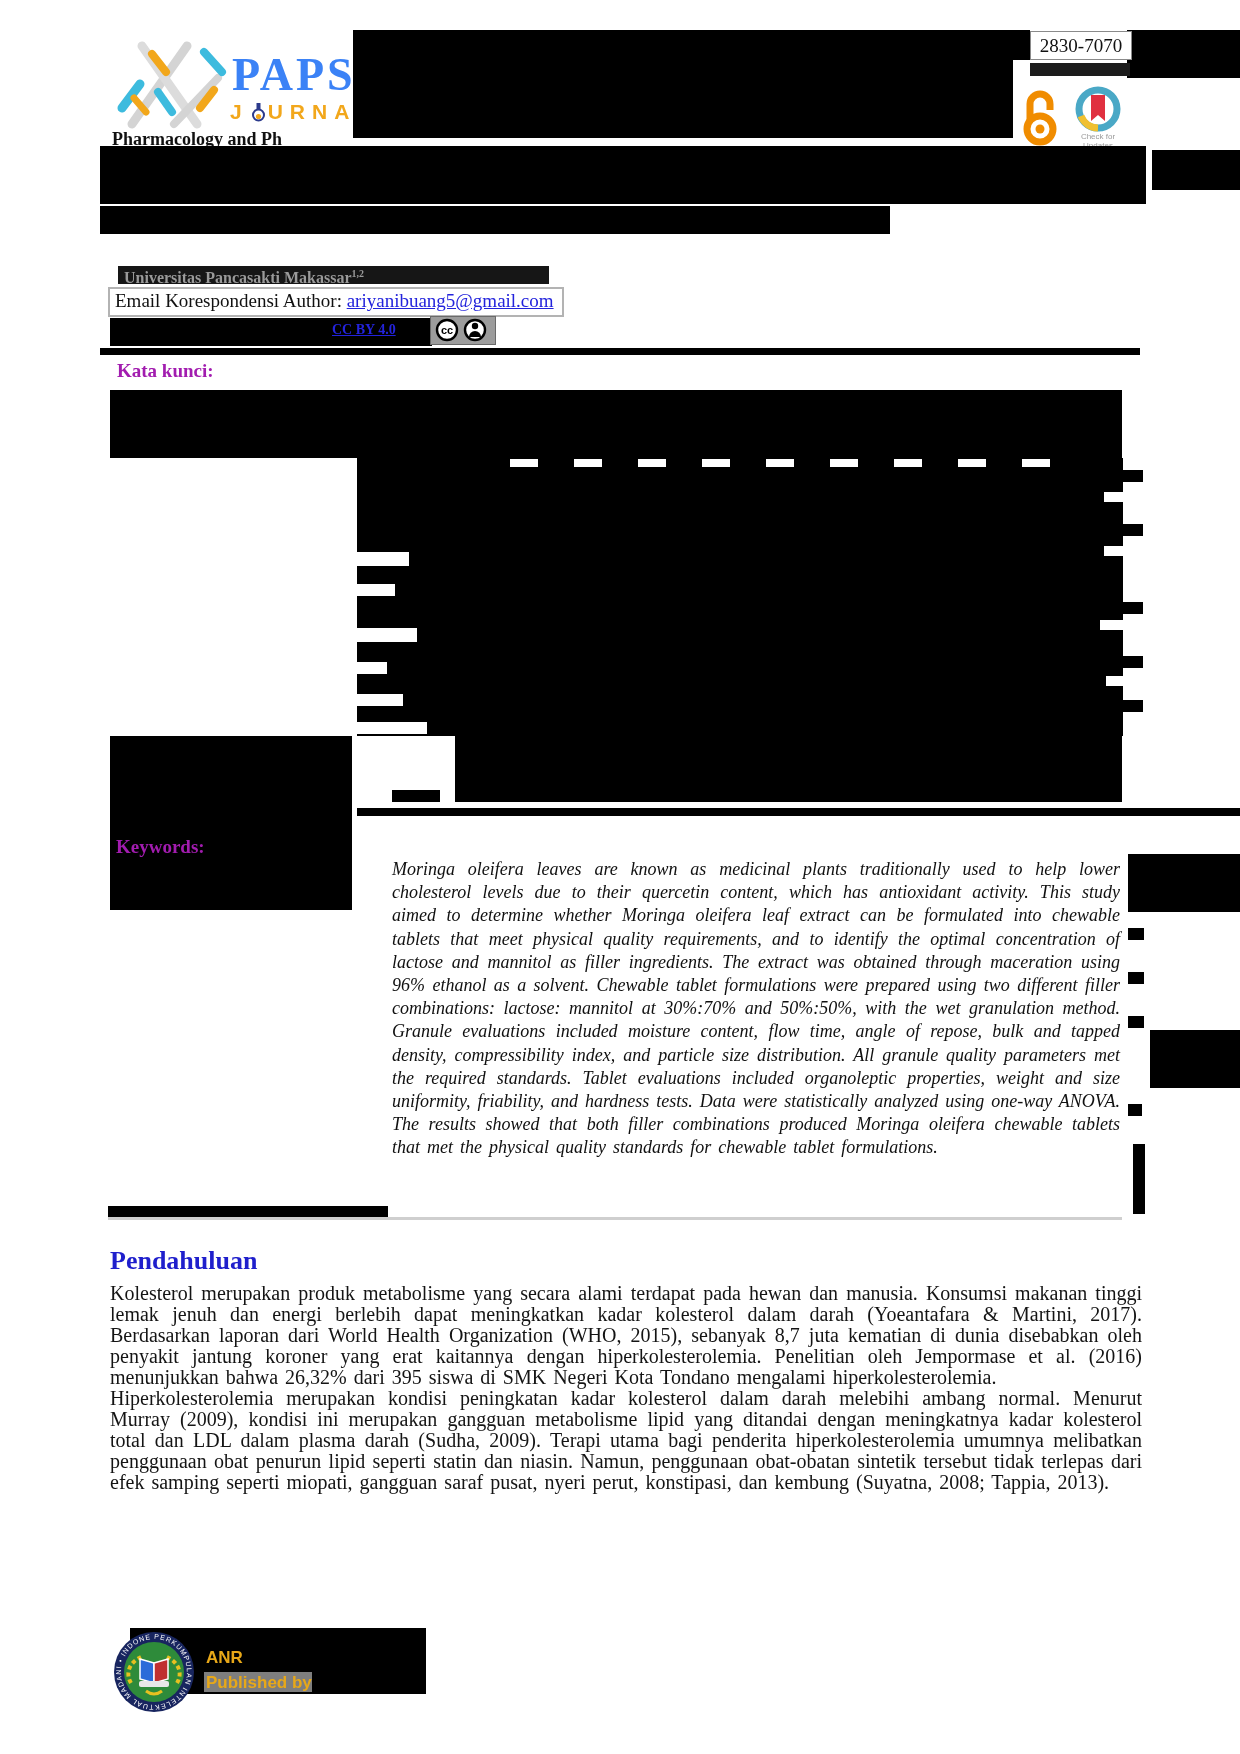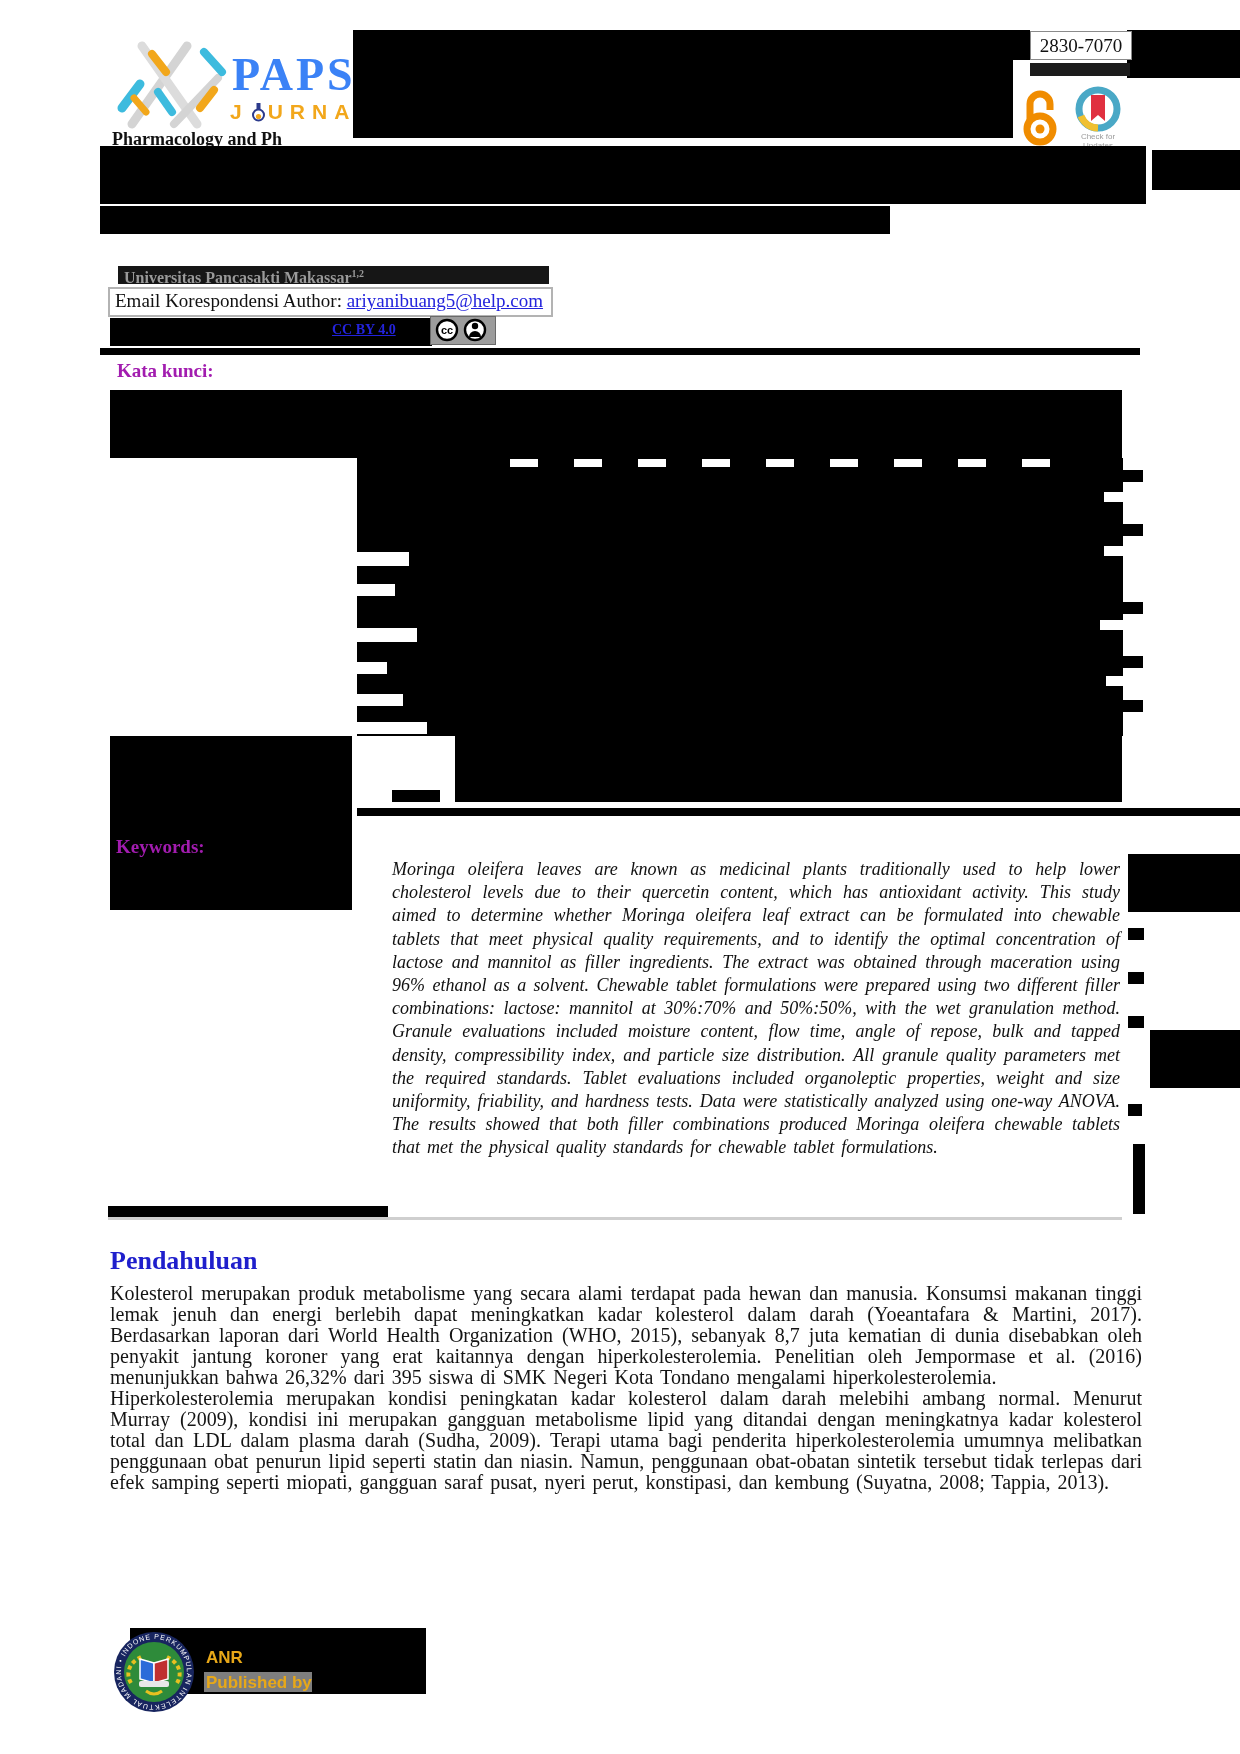--- a/index.html
+++ b/index.html
@@ -86,21 +86,21 @@
 
   <div class="abs title-frag" style="left:112px;top:124px;width:560px;">Pharmacology and Ph</div>
   <div class="r" style="left:100px;top:146px;width:1046px;height:58px;"></div>
   <div class="r" style="left:1152px;top:150px;width:88px;height:40px;"></div>
   <div class="r" style="left:100px;top:206px;width:790px;height:28px;"></div>
 
   <div class="abs affil" style="left:110px;top:266px;width:425px;height:18px;margin-left:8px;">
     <span>Universitas Pancasakti Makassar</span><sup>1,2</sup>
   </div>
   <div class="abs email-line" style="left:108px;top:287px;">
-    <span>Email Korespondensi Author: </span><a class="email-link">ariyanibuang5@help.com</a>
+    <span>Email Korespondensi Author: </span><a class="email-link">ariyanibuang5@gmail.com</a>
   </div>
 
   <div class="r" style="left:110px;top:318px;width:322px;height:28px;"></div>
   <a class="abs cc-link" style="left:332px;top:322px;">CC BY 4.0</a>
   <div class="abs" style="left:430px;top:316px;width:64px;height:27px;background:#9c9c9c;border:1px solid #6a6a6a;">
     <svg width="64" height="27" viewBox="0 0 64 27">
       <circle cx="16" cy="13" r="10" fill="#fff" stroke="#000" stroke-width="2.4"></circle>
       <text x="16" y="17" font-size="11" font-weight="bold" text-anchor="middle" font-family="Liberation Sans, sans-serif">cc</text>
       <circle cx="44" cy="13" r="10" fill="#fff" stroke="#000" stroke-width="2.4"></circle>
       <circle cx="44" cy="9" r="3.2" fill="#000"></circle>

